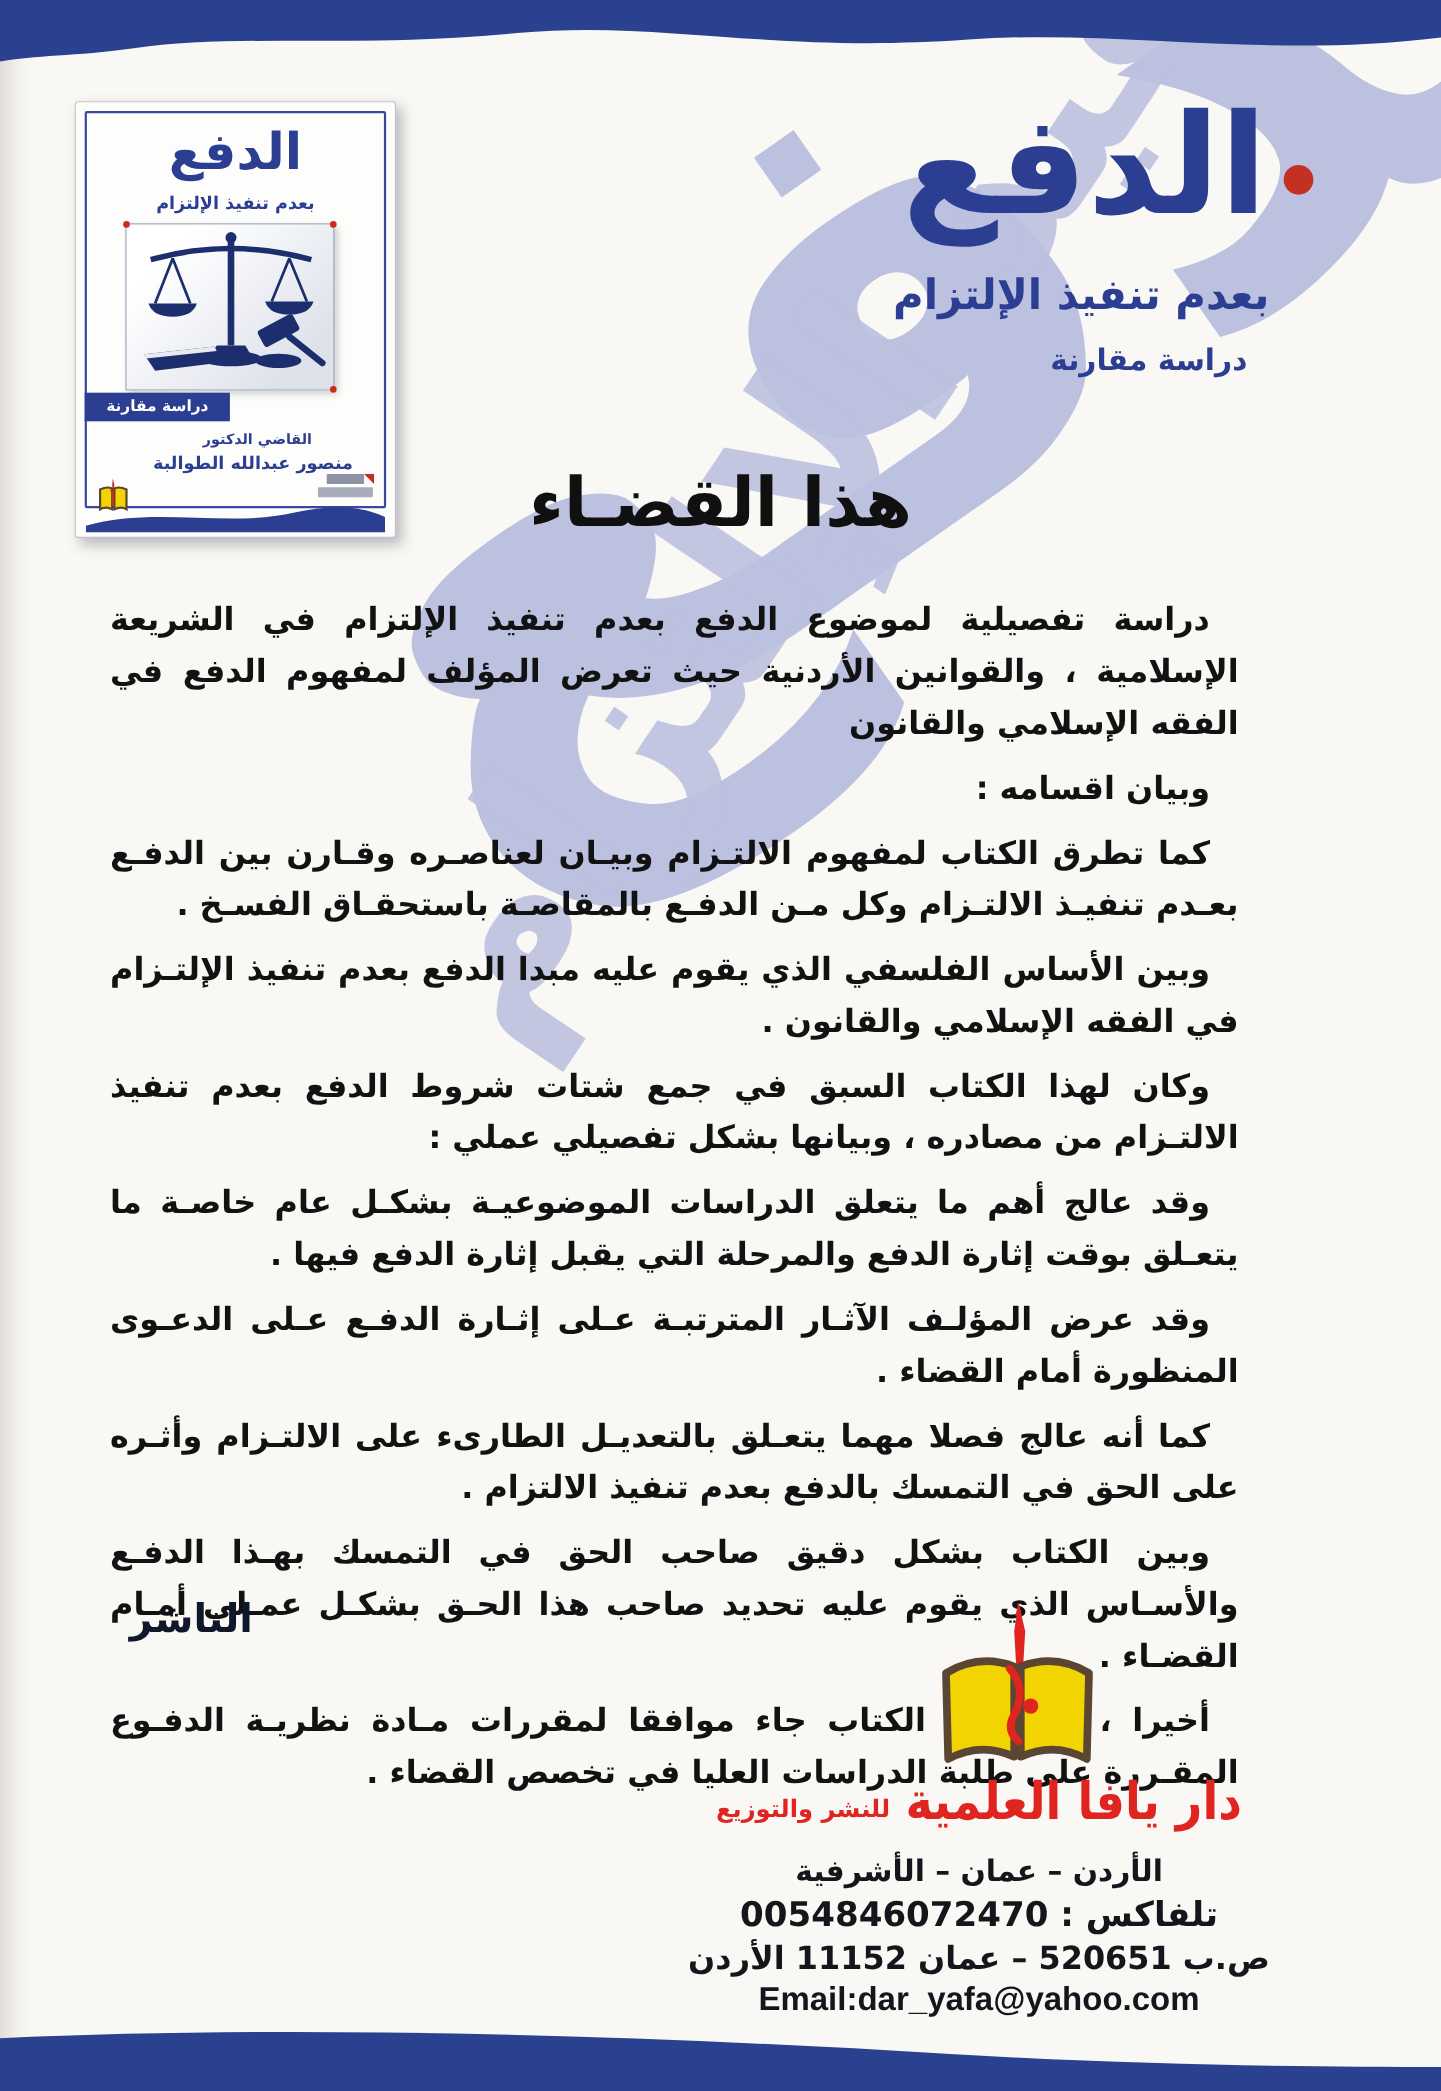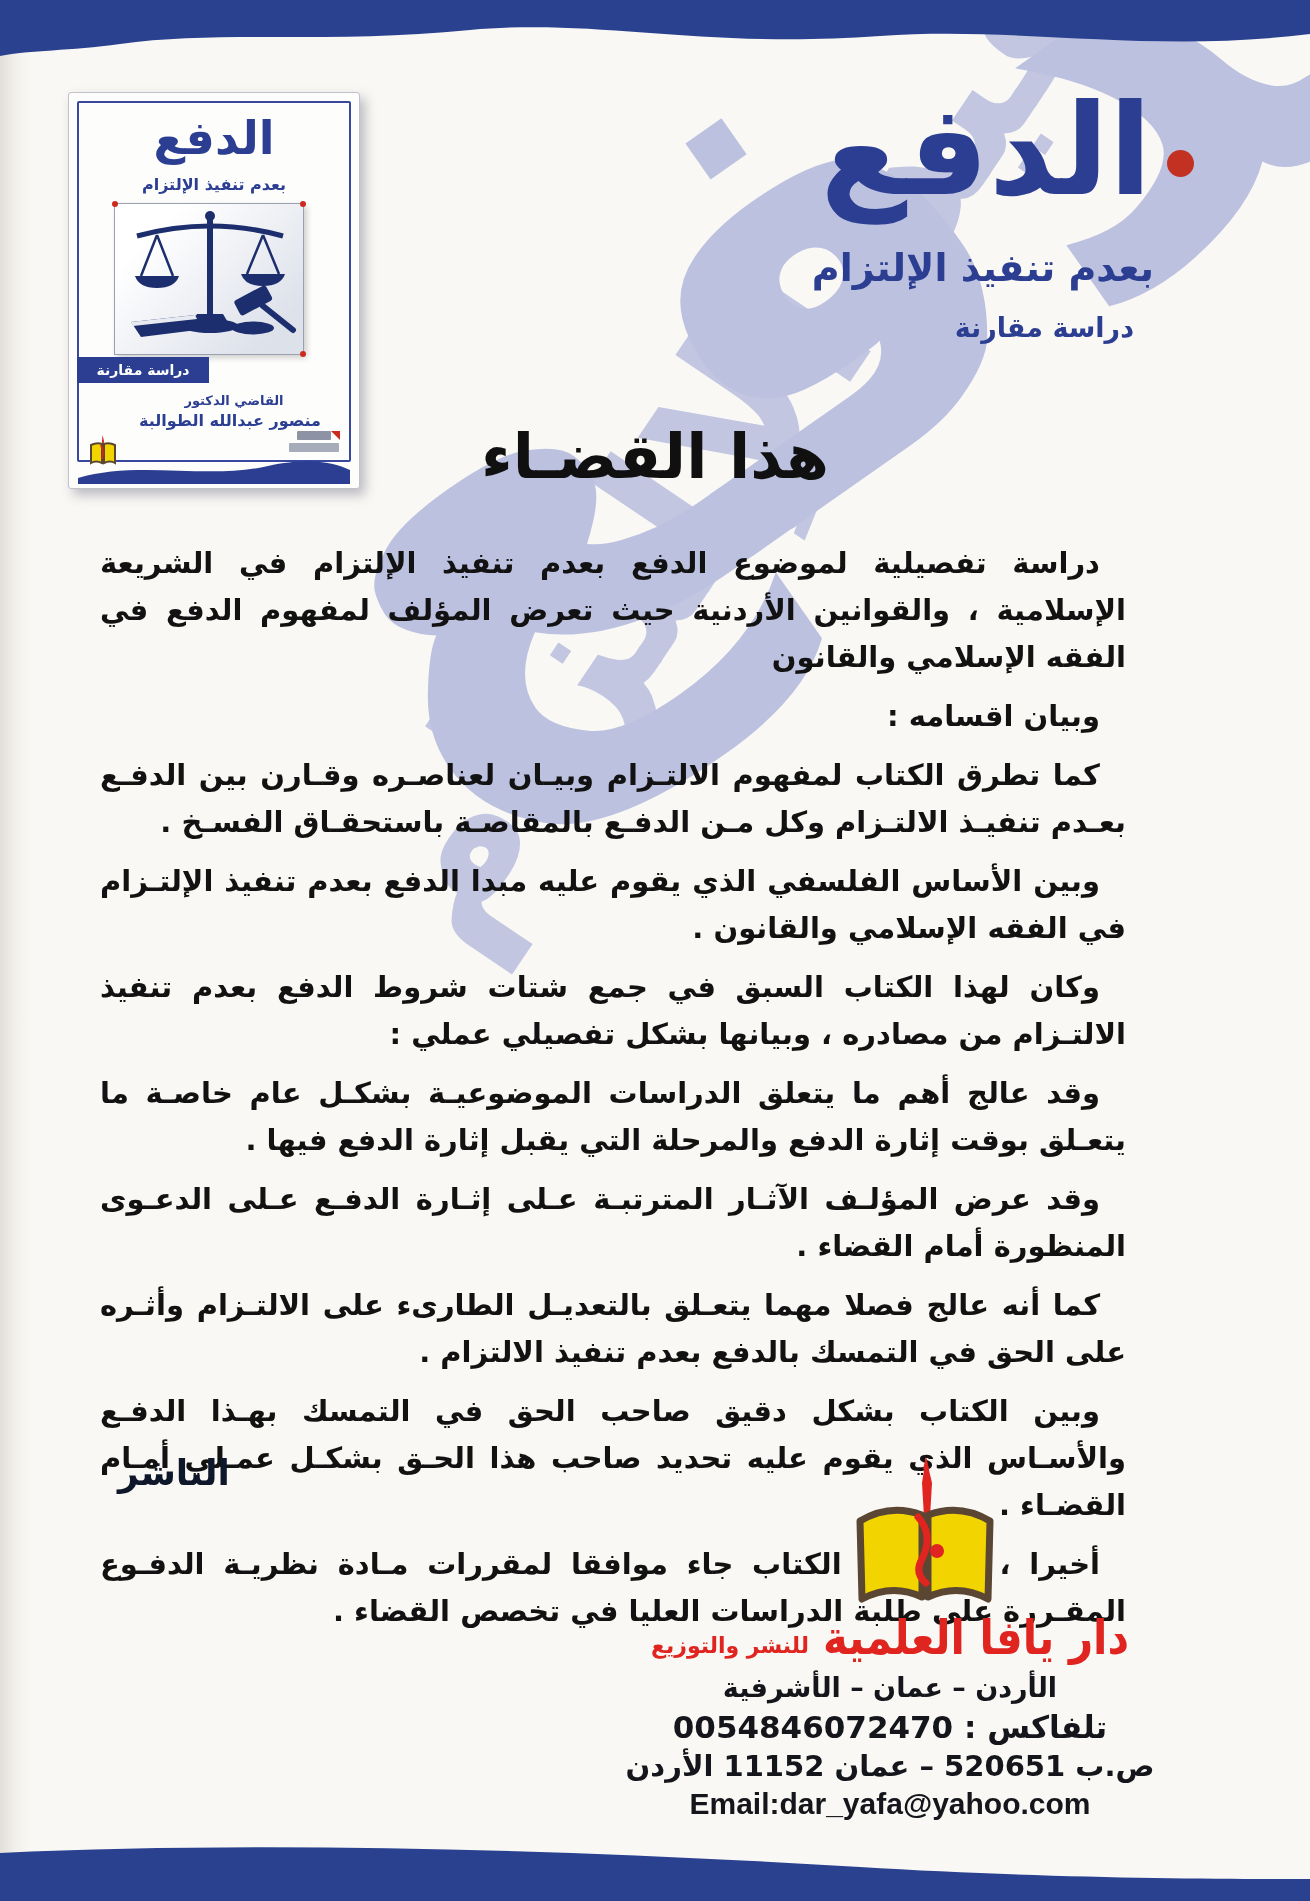--- a/index.html
+++ b/index.html
@@ -66,21 +66,21 @@
   }
   .body-text p.standalone{text-align:right;margin-top:12px;}
   
   .publisher-label{position:absolute;top:1452px;left:118px;z-index:4;font-size:36px;font-weight:bold;color:#0f172a;}
   .publisher-block{position:absolute;top:1455px;left:610px;width:560px;z-index:4;text-align:center;}
   .publisher-logo{position:relative;left:35px;display:inline-block;}
   .publisher-name-row{display:flex;flex-direction:row;align-items:flex-end;justify-content:center;gap:14px;margin-top:-6px;}
   .publisher-name{font-size:42px;font-weight:bold;color:#e02420;transform:scaleY(1.12);letter-spacing:-1px;}
   .publisher-tagline{font-size:22px;font-weight:bold;color:#e02420;padding-bottom:4px;}
   .pub-line{font-weight:bold;color:#14161c;}
-  .pub-address{font-size:27px;margin-top:10px;letter-spacing:1px;}
+  .pub-address{font-size:27px;margin-top:24px;letter-spacing:1px;}
   .pub-telefax{font-size:31px;margin-top:6px;}
   .pub-pobox{font-size:29px;margin-top:4px;}
   .pub-email{font-size:30px;margin-top:4px;font-family:"Liberation Sans","DejaVu Sans",sans-serif;}
 </style>
 </head>
 <body>
 
 <div class="page">
 
   <div class="wm wm1">الدفع</div>

